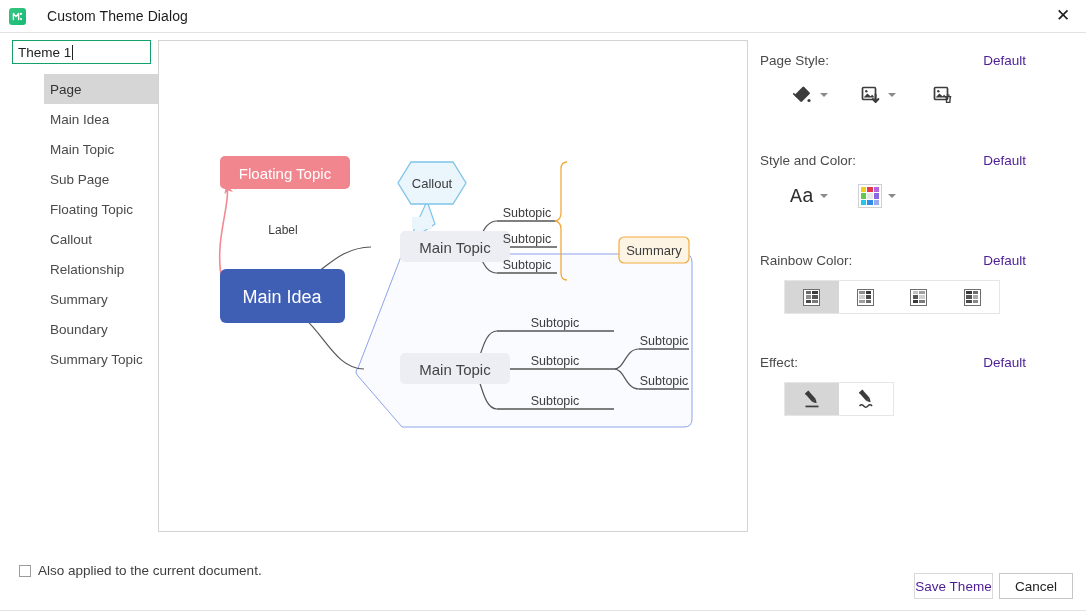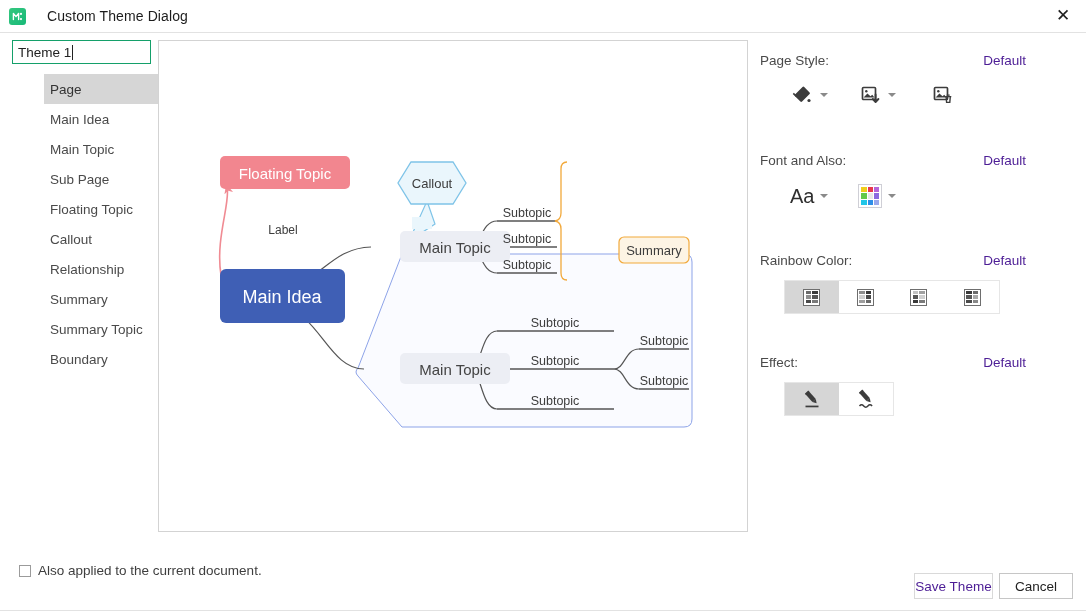--- a/index.html
+++ b/index.html
@@ -259,24 +259,24 @@
     <div class="side-item">
       <span>Callout</span>
     </div>
     <div class="side-item">
       <span>Relationship</span>
     </div>
     <div class="side-item">
       <span>Summary</span>
     </div>
     <div class="side-item">
+      <span>Boundary</span>
+    </div>
+    <div class="side-item">
       <span>Summary Topic</span>
-    </div>
-    <div class="side-item">
-      <span>Boundary</span>
     </div>
   </div>
 
 <div class="preview">
   <svg width="588" height="490" viewBox="0 0 588 490">
 
     <path d="M237 298 Q232 298 229 302 L205 328 Q201 332 205 336 L229 362 Q232 366 237 366
              L525 366 Q533 366 533 358 L533 224 Q533 216 525 216 L237 216 Z" transform="translate(0,0)" fill="none" stroke="none"></path>
     <path d="M243 213 L525 213 Q533 213 533 221 L533 378 Q533 386 525 386 L243 386
              L199 335 Q195 331 199 327 Z" fill="#fafbff" stroke="#8da3e8" stroke-width="1"></path>
@@ -384,25 +384,25 @@
           <circle cx="6.3" cy="7.3" r="1.2" fill="#3c3c3c"></circle>
           <path d="M3.6 13.4 L7.4 9.4 L10.5 12.3 L12.3 10.7 L14.4 13.4 Z" fill="#3c3c3c"></path>
           <path d="M13.1 12.6 L19.3 12.6 M14.7 11.1 L17.7 11.1 M14.1 12.6 L14.6 18.4 L17.8 18.4 L18.3 12.6 Z" stroke="#3c3c3c" stroke-width="1.4" fill="none"></path>
         </svg>
       </div>
     </div>
   </div>
 
   <div class="section" style="top:113px;">
     <div class="sec-head">
-      <span class="sec-title">Font and Also:</span>
+      <span class="sec-title">Style and Color:</span>
       <span class="sec-default">Default</span>
     </div>
     <div class="icon-row" style="margin-top:16px;">
-      <div class="icon-btn" style="margin-left:30px; font-size:20px; color:#2f2f2f; font-family:Liberation Sans, sans-serif;">Aa</div>
+      <div class="icon-btn" style="margin-left:30px; font-size:20px; color:#2f2f2f; font-family:Liberation Mono, monospace;">Aa</div>
       <div class="caret-dn"></div>
       <div class="swatch-grid" style="margin-left:30px;" id="palette-grid">
           <i style="background: rgb(240, 206, 28);"></i>
           <i style="background: rgb(232, 56, 79);"></i>
           <i style="background: rgb(181, 102, 216);"></i>
           <i style="background: rgb(99, 201, 74);"></i>
           <i style="background: rgb(232, 232, 232);"></i>
           <i style="background: rgb(139, 106, 224);"></i>
           <i style="background: rgb(33, 198, 232);"></i>
           <i style="background: rgb(47, 143, 232);"></i>

